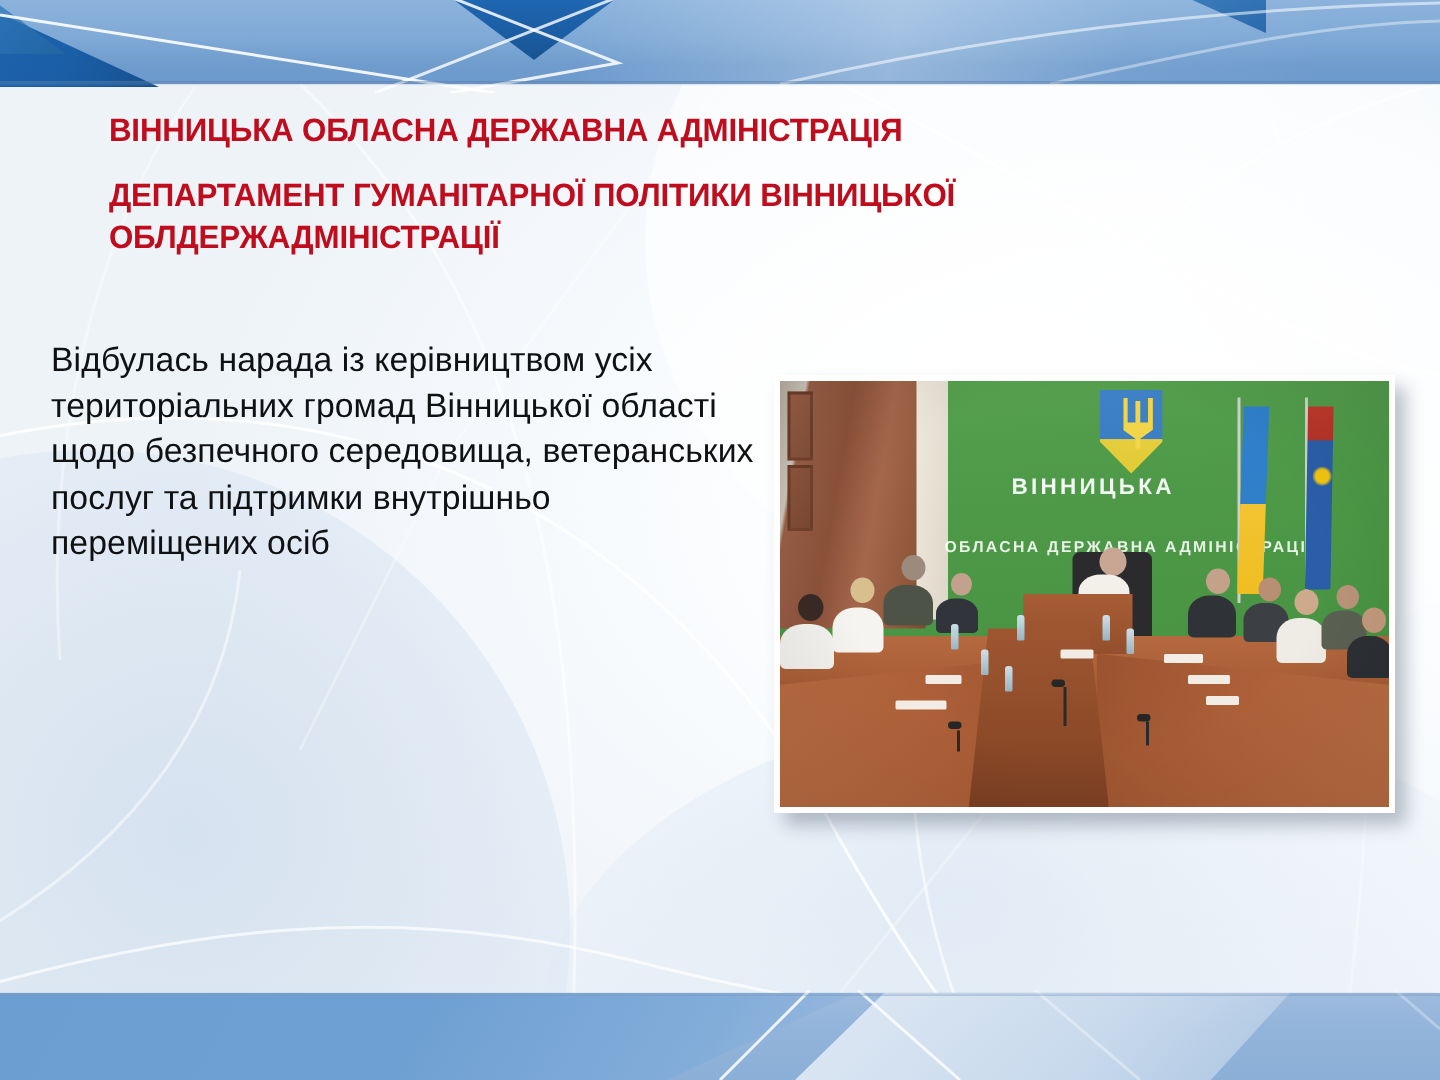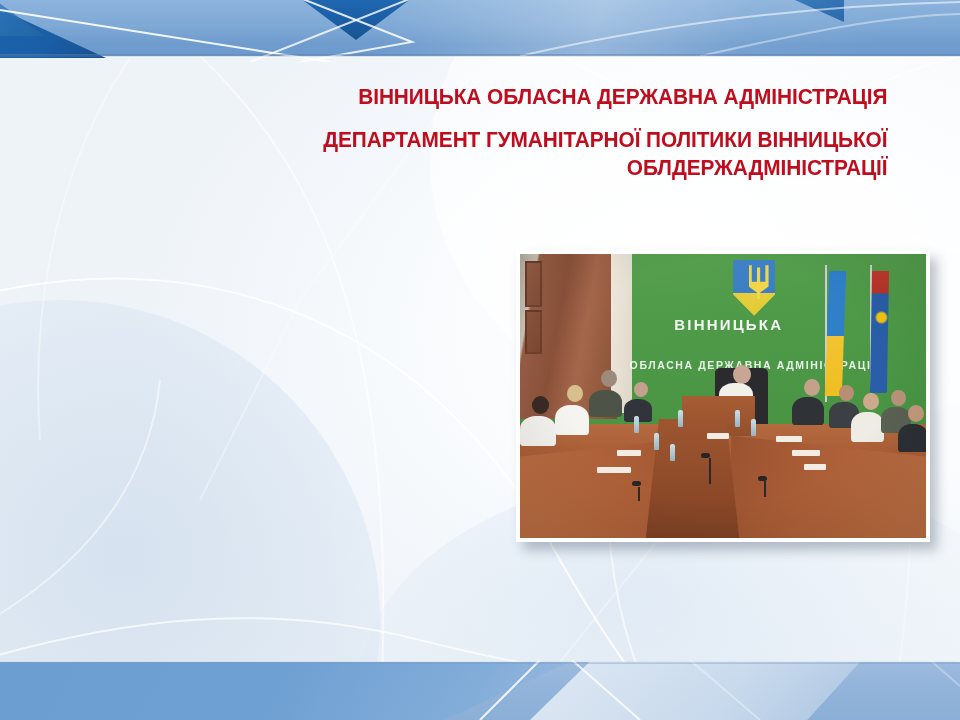--- a/index.html
+++ b/index.html
@@ -137,23 +137,23 @@
   .wash-white-1 {
     left: 430px; top: -120px;
     width: 700px; height: 560px;
     background: radial-gradient(ellipse at 35% 70%, rgba(255,255,255,0.92) 0%, rgba(255,255,255,0.55) 50%, rgba(255,255,255,0) 76%);
   }
 
   
   .title-block {
     position: absolute;
     left: 60px;
-    top: 84px;
+    top: 74px;
     width: 840px;
-    text-align: right;
+    text-align: left;
     z-index: 6;
   }
   .title-line-1 {
     color: #bf0d1e;
     font-size: 21.5px;
     font-weight: 700;
     letter-spacing: -0.1px;
     line-height: 1.25;
     white-space: nowrap;
     transform: scaleX(0.97);
@@ -394,20 +394,21 @@
       <path d="M 930 0 L 960 26" stroke="rgba(255,255,255,0.3)" stroke-width="2" fill="none"></path>
     </svg>
     <div class="bottom-band-edge"></div>
   </div>
 
   <div class="title-block">
     <div class="title-line-1">ВІННИЦЬКА ОБЛАСНА ДЕРЖАВНА АДМІНІСТРАЦІЯ</div>
     <div class="title-line-2">ДЕПАРТАМЕНТ ГУМАНІТАРНОЇ ПОЛІТИКИ ВІННИЦЬКОЇ ОБЛДЕРЖАДМІНІСТРАЦІЇ</div>
   </div>
 
+  <div class="body-text">Відбулась нарада із керівництвом усіх територіальних громад Вінницької області  щодо безпечного середовища, ветеранських послуг та підтримки внутрішньо переміщених осіб</div>
 
   <div class="photo-wrap">
     <div class="photo">
 
       <div class="ph-wall"></div>
       <div class="ph-door">
         <div class="ph-door-panel"></div>
         <div class="ph-door-panel2"></div>
       </div>
       <div class="ph-wall-white"></div>

